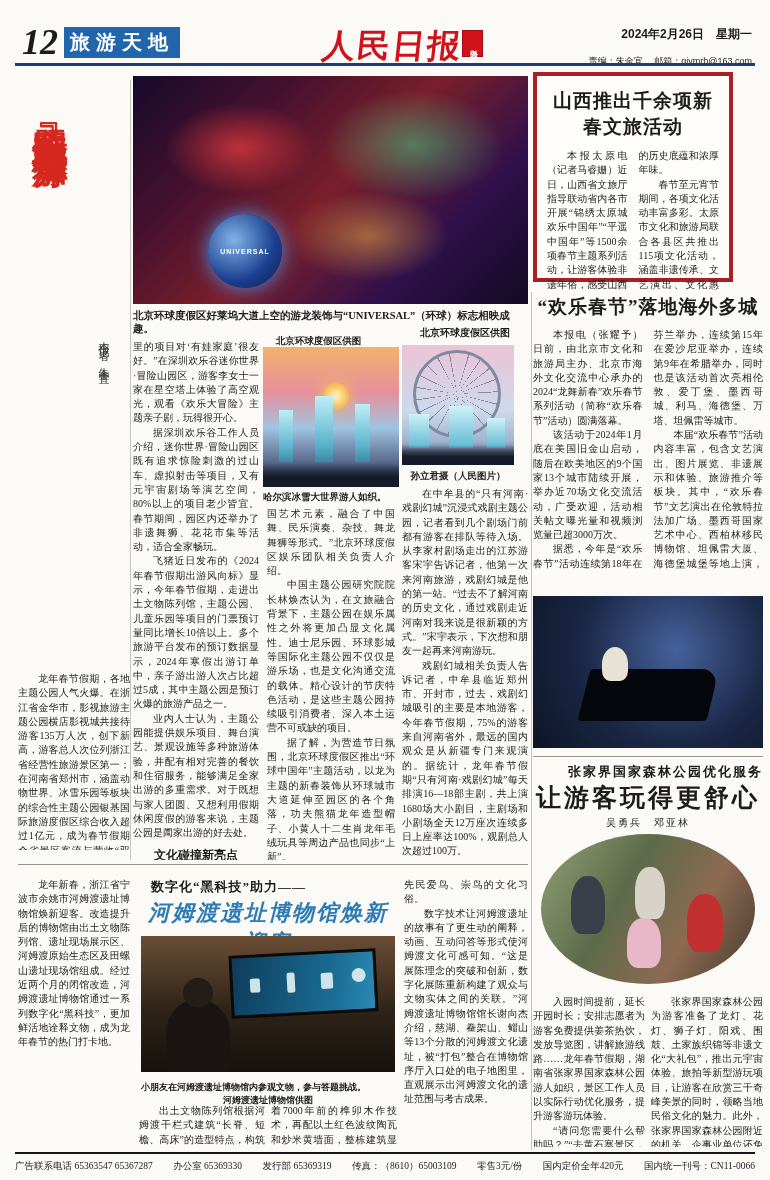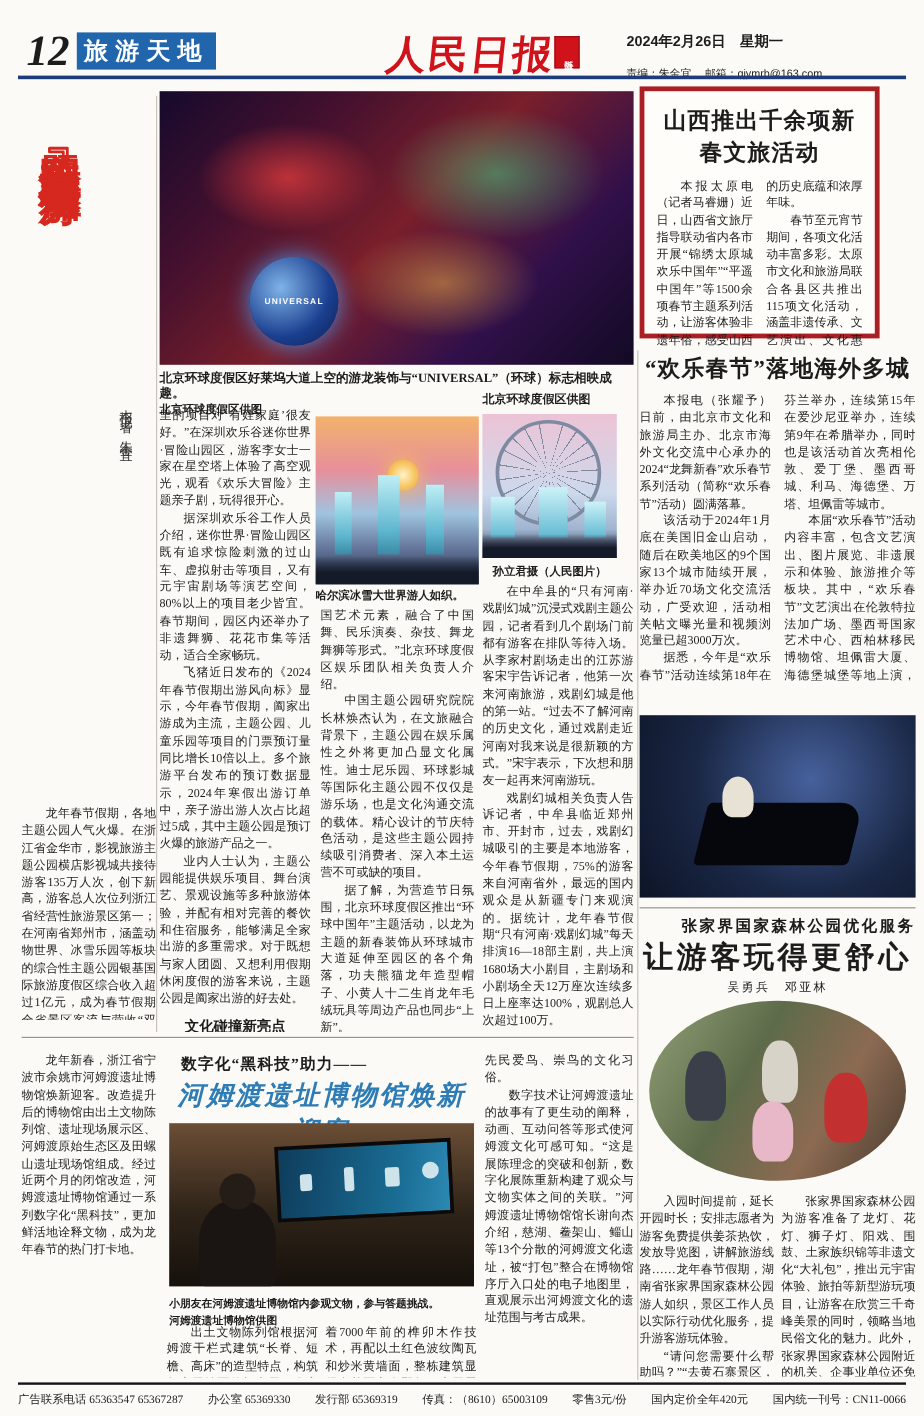--- a/index.html
+++ b/index.html
@@ -8,32 +8,32 @@
          font-family:"Liberation Serif","DejaVu Serif",serif;color:#1c1c1c;overflow:hidden}
   .abs{position:absolute}
   
   .pagenum{font-size:36px;font-weight:bold;font-style:italic;line-height:1}
   .section-box{background:#2166ad;color:#fff;display:flex;align-items:center;justify-content:center;
                font-family:"Liberation Sans",sans-serif;font-weight:bold;font-size:20px;letter-spacing:6px}
   .masthead{color:#d0121b;font-size:33px;font-weight:bold;letter-spacing:2px;transform:skewX(-6deg)}
   .edition-badge{background:#d0121b;color:#fff;writing-mode:vertical-rl;text-orientation:upright;
                  font-size:8px;display:flex;align-items:center;justify-content:center;
                  font-family:"Liberation Sans",sans-serif;border:1px solid #a00d14}
-  .date-block{font-family:"Liberation Sans",sans-serif}
+  .date-block{text-align:right;font-family:"Liberation Sans",sans-serif}
   .date-line{font-size:12px;font-weight:bold}
   .editor-line{font-size:9px;margin-top:12px;color:#222}
   .navy-rule{background:#1d3d7a}
   
   p.body{font-size:10px;line-height:14.3px;text-align:justify;text-indent:2em}
   p.noindent{text-indent:0}
   .col{overflow:hidden}
   .subhead{font-family:"Liberation Sans",sans-serif;font-size:12px;font-weight:bold;
            text-align:center;padding:7px 0 5px 0}
   .caption{font-size:9.5px;font-weight:bold;line-height:13px}
-  .credit{font-size:9.5px;font-weight:bold;text-align:left}
+  .credit{font-size:9.5px;font-weight:bold;text-align:center}
   .hrule{background:#9a958a}
   .vrule{background:#c9c4ba}
   
   .redbox{border:4px solid #aa1f24;background:#fffdf9;padding:12px 10px 8px 10px}
   .redbox h2{font-size:19px;text-align:center;letter-spacing:1px;margin-bottom:9px}
   .cols2{column-count:2;column-gap:11px;overflow:hidden}
   
   .vert-headline{writing-mode:vertical-rl;text-orientation:upright;font-size:36px;font-weight:bold;
                  color:#d6281e;line-height:1;letter-spacing:2px}
   .vert-byline{writing-mode:vertical-rl;text-orientation:upright;font-size:11px;letter-spacing:3px;
@@ -126,21 +126,21 @@
     </div>
   </div>
   <div class="abs" style="left:133px;top:309px;width:395px">
     <div class="caption" style="font-size:10.5px">北京环球度假区好莱坞大道上空的游龙装饰与“UNIVERSAL”（环球）标志相映成趣。</div>
     <div class="credit" style="padding-right:24px">北京环球度假区供图</div>
   </div>
 
   <div class="abs col" style="left:133px;top:340px;width:126px;height:520px">
     <p class="body noindent">里的项目对‘有娃家庭’很友好。”在深圳欢乐谷迷你世界·冒险山园区，游客李女士一家在星空塔上体验了高空观光，观看《欢乐大冒险》主题亲子剧，玩得很开心。</p>
     <p class="body">据深圳欢乐谷工作人员介绍，迷你世界·冒险山园区既有追求惊险刺激的过山车、虚拟射击等项目，又有元宇宙剧场等演艺空间，80%以上的项目老少皆宜。春节期间，园区内还举办了非遗舞狮、花花市集等活动，适合全家畅玩。</p>
-    <p class="body">飞猪近日发布的《2024年春节假期出游风向标》显示，今年春节假期，阖家出游成为主流，主题公园、儿童乐园等项目的门票预订量同比增长10倍以上。多个旅游平台发布的预订数据显示，2024年寒假出游订单中，亲子游出游人次占比超过5成，其中主题公园是预订火爆的旅游产品之一。</p>
+    <p class="body">飞猪近日发布的《2024年春节假期出游风向标》显示，今年春节假期，走进出土文物陈列馆，主题公园、儿童乐园等项目的门票预订量同比增长10倍以上。多个旅游平台发布的预订数据显示，2024年寒假出游订单中，亲子游出游人次占比超过5成，其中主题公园是预订火爆的旅游产品之一。</p>
     <p class="body">业内人士认为，主题公园能提供娱乐项目、舞台演艺、景观设施等多种旅游体验，并配有相对完善的餐饮和住宿服务，能够满足全家出游的多重需求。对于既想与家人团圆、又想利用假期休闲度假的游客来说，主题公园是阖家出游的好去处。</p>
     <div class="subhead">文化碰撞新亮点</div>
 
   </div>
 
   <div class="photo photo-ice" style="left:263px;top:347px;width:136px;height:140px">
     <div class="sun"></div>
     <div class="tower" style="left:12%;width:14px;height:52px"></div>
     <div class="tower" style="left:38%;width:18px;height:66px"></div>
     <div class="tower" style="left:68%;width:15px;height:58px"></div>

